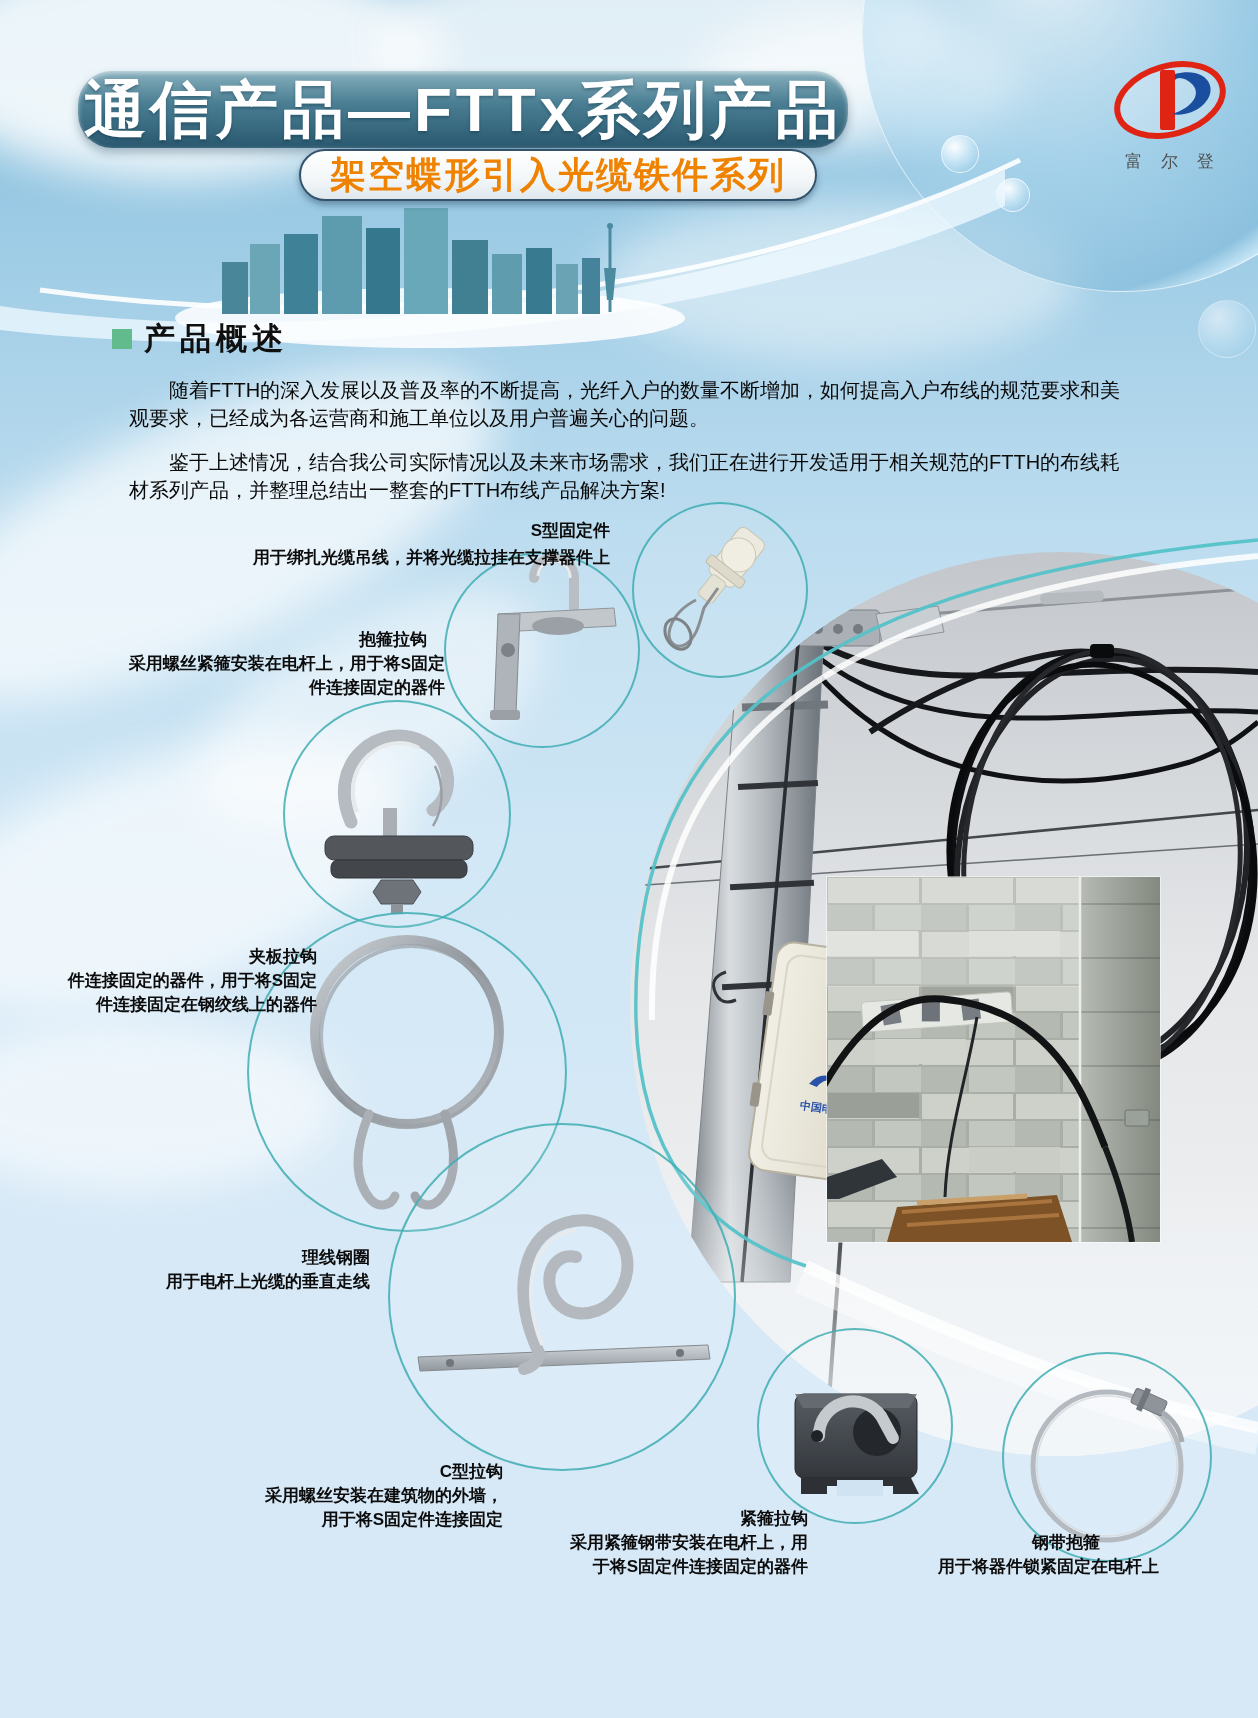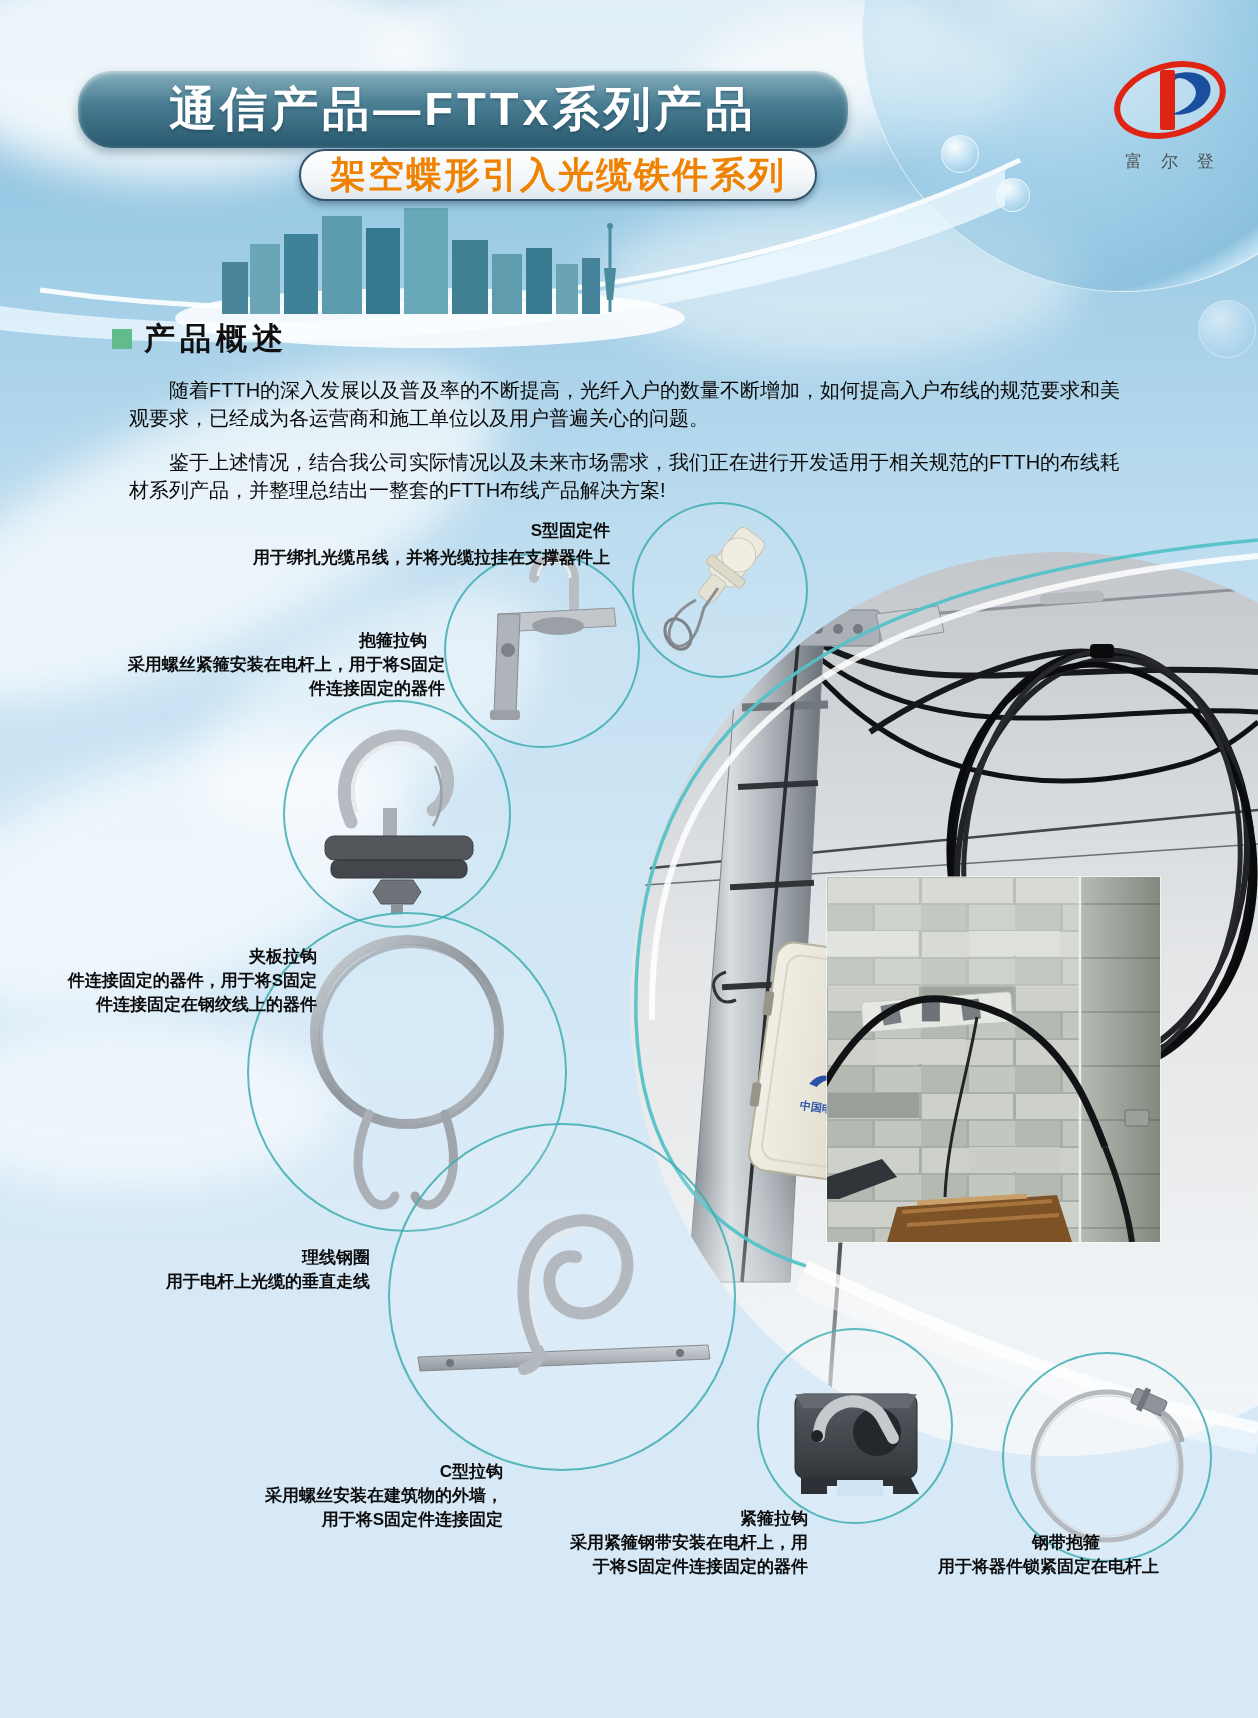--- a/index.html
+++ b/index.html
@@ -14,21 +14,21 @@
   #bigBubble{left:862px;top:-230px;width:520px;height:520px;border:1px solid rgba(255,255,255,.6);
     background:radial-gradient(circle at 35% 35%, rgba(255,255,255,.8), rgba(178,218,240,.55) 45%,
       rgba(126,184,216,.55) 72%, rgba(215,240,252,.95) 78%, rgba(150,200,230,.35) 84%);}
   .smallBubble{border:1px solid rgba(255,255,255,.7);
     background:radial-gradient(circle at 35% 30%, rgba(255,255,255,.95), rgba(196,228,246,.65) 55%, rgba(136,192,222,.8));}
   
   #banner{position:absolute;left:78px;top:71px;width:770px;height:77px;border-radius:34px;z-index:8;
     background:linear-gradient(180deg,#87b0bd 0%,#4a7e93 42%,#29586f 100%);
     box-shadow:0 5px 10px rgba(30,70,95,.35), inset 0 2px 5px rgba(255,255,255,.55);
     display:flex;align-items:center;justify-content:center;}
-  #banner span{color:#fff;font-size:47px;font-weight:bold;letter-spacing:4px;
+  #banner span{color:#fff;font-size:62px;font-weight:bold;letter-spacing:4px;
     text-shadow:0 2px 3px rgba(0,40,60,.35);white-space:nowrap;}
   #pill{position:absolute;left:299px;top:149px;width:514px;height:48px;border-radius:27px;z-index:8;
     background:linear-gradient(180deg,#ffffff 0%,#f2f6f8 60%,#dfe8ee 100%);
     border:2px solid #33536d;box-shadow:0 4px 6px rgba(30,60,85,.4);
     display:flex;align-items:center;justify-content:center;}
   #pill span{color:#ef8200;font-size:36px;font-weight:bold;letter-spacing:2px;white-space:nowrap;}
   #logo{position:absolute;left:1108px;top:60px;width:130px;height:110px;z-index:8;text-align:center;}
   #logo .logo-text{font-size:17px;color:#4f4f4f;letter-spacing:7px;margin-top:0px;white-space:nowrap;}
   
   #greenSq{position:absolute;left:112px;top:329px;width:20px;height:20px;background:#62bb8c;z-index:6;}
@@ -44,21 +44,21 @@
   #pc1{left:444px;top:552px;width:192px;height:192px;}
   #pc2{left:283px;top:700px;width:224px;height:224px;}
   #pc3{left:247px;top:912px;width:316px;height:316px;}
   #pc4{left:388px;top:1123px;width:344px;height:344px;}
   #pc5{left:757px;top:1328px;width:192px;height:192px;}
   #pc6{left:1002px;top:1352px;width:206px;height:206px;}
   
   .plabel{position:absolute;z-index:7;text-align:right;font-size:17px;line-height:24px;
     font-weight:bold;color:#0c0c0c;white-space:nowrap;}
   #lb0{right:648px;top:517px;line-height:27px;}
-  #lb1{right:813px;top:629px;}
+  #lb1{right:813px;top:629px;font-family:Liberation Mono, monospace;}
   #lb2{right:941px;top:945px;}
   #lb3{right:888px;top:1246px;}
   #lb4{right:755px;top:1460px;}
   #lb5{right:450px;top:1507px;}
   #lb6{right:99px;top:1531px;}
   #lb1 .lt{padding-right:18px;}
   #lb6 .lt{padding-right:59px;}
   
   #photoMain{position:absolute;left:630px;top:552px;width:628px;height:905px;z-index:2;
     clip-path:ellipse(430px 452px at 430px 452px);}

